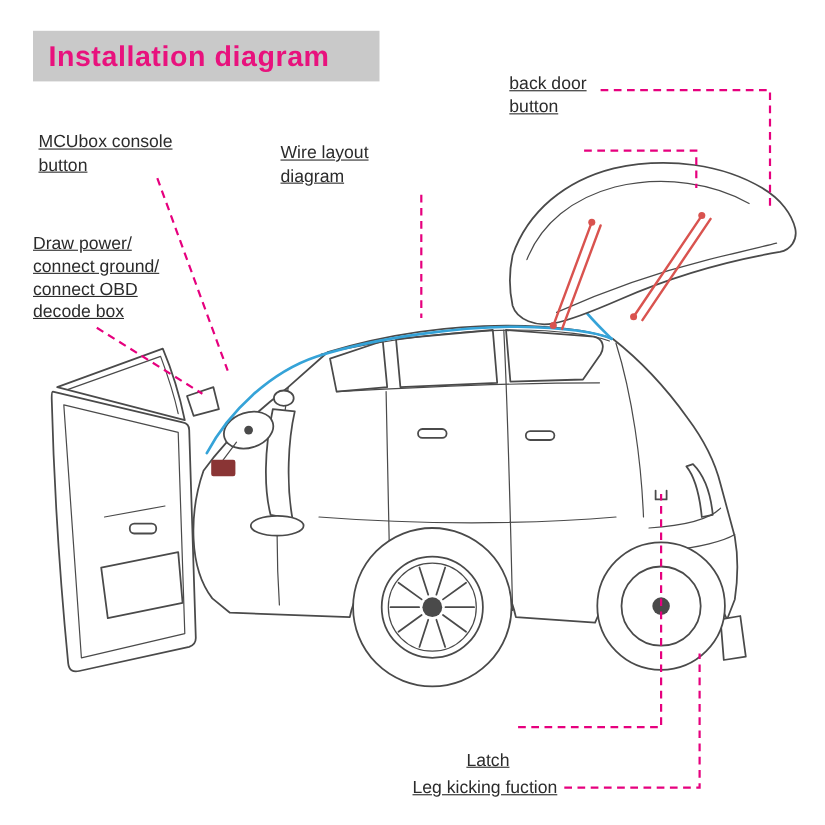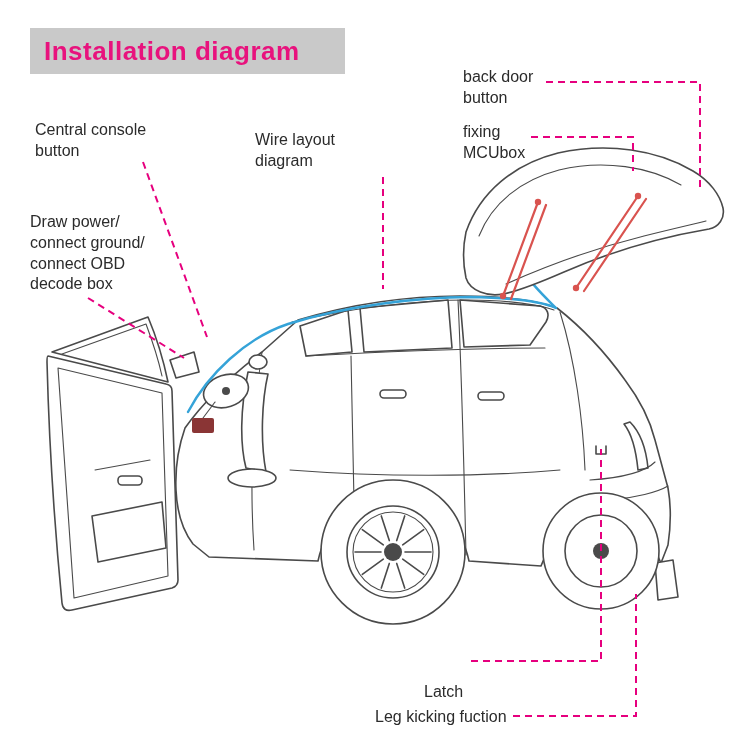--- a/index.html
+++ b/index.html
@@ -10,21 +10,21 @@
   .banner{
     position:absolute;left:30px;top:28px;width:315px;height:46px;
     background:var(--banner-gray,#c9c9c9);display:flex;align-items:center;
   }
   .banner h1{
     margin:0 0 0 14px;font-size:26px;font-weight:bold;letter-spacing:0.5px;
     color:var(--title-pink,#e8127d);
     text-align:center;
   }
   .label{
-    position:absolute;font-size:16px;line-height:1.3;white-space:pre-line;color:#2b2b2b;
+    position:absolute;font-size:16px;line-height:1.3;white-space:pre-line;color:#2b2b2b;text-decoration:underline;
   }
   .lbl-central{left:35px;top:120px;}
   .lbl-power{left:30px;top:212px;}
   .lbl-wire{left:255px;top:130px;}
   .lbl-backdoor{left:463px;top:67px;}
   .lbl-mcu{left:463px;top:122px;}
   .lbl-latch{left:424px;top:682px;}
   .lbl-leg{left:375px;top:707px;}
   svg.art{position:absolute;left:0;top:0;}
   svg .ln{stroke:var(--line-dark,#4a4a4a);fill:none;stroke-width:1.6;stroke-linecap:round;stroke-linejoin:round;}
@@ -165,28 +165,26 @@
       <path class="dashed" d="M 531 137 L 633 137 L 633 171"></path>
       <path class="dashed" d="M 471 661 L 601 661 L 601 449"></path>
       <path class="dashed" d="M 513 716 L 636 716 L 636 594"></path>
     </g>
   </svg>
 
   <div class="banner">
     <h1>Installation diagram</h1>
   </div>
 
-  <div class="label lbl-central">Central console
+  <div class="label lbl-central">MCUbox console
 button</div>
   <div class="label lbl-wire">Wire layout
 diagram</div>
   <div class="label lbl-power">Draw power/
 connect ground/
 connect OBD
 decode box</div>
   <div class="label lbl-backdoor">back door
 button</div>
-  <div class="label lbl-mcu">fixing
-MCUbox</div>
   <div class="label lbl-latch">Latch</div>
   <div class="label lbl-leg">Leg kicking fuction</div>
 
 </div>
 
 </body></html>

